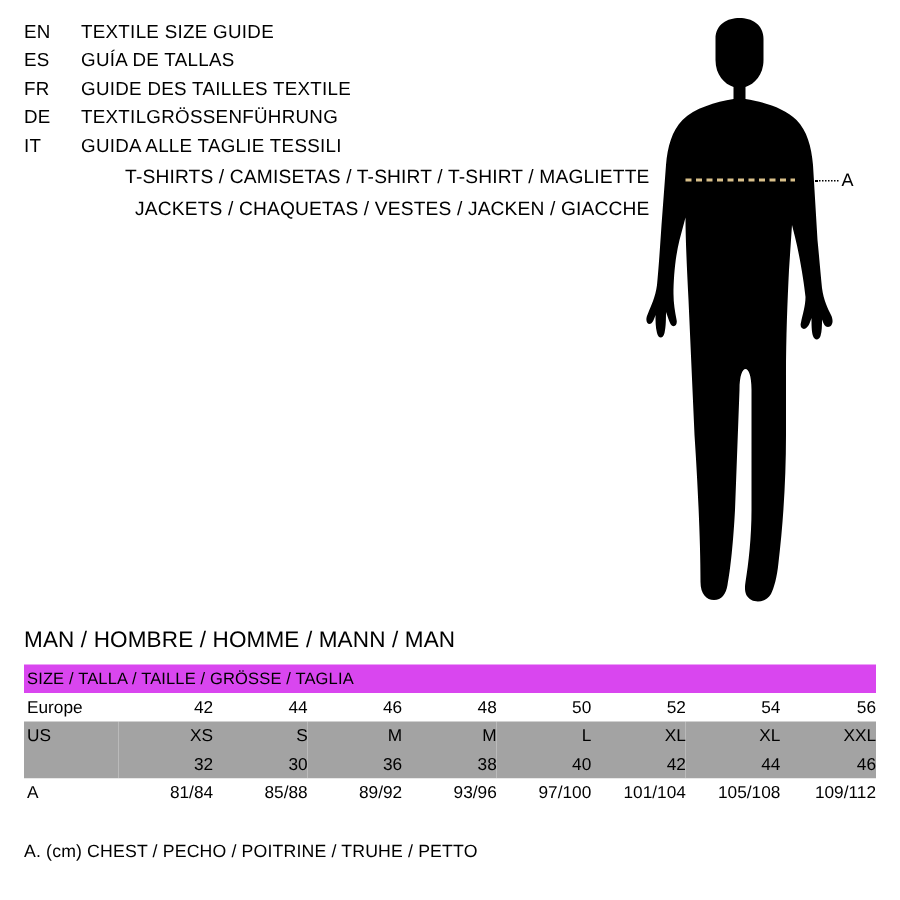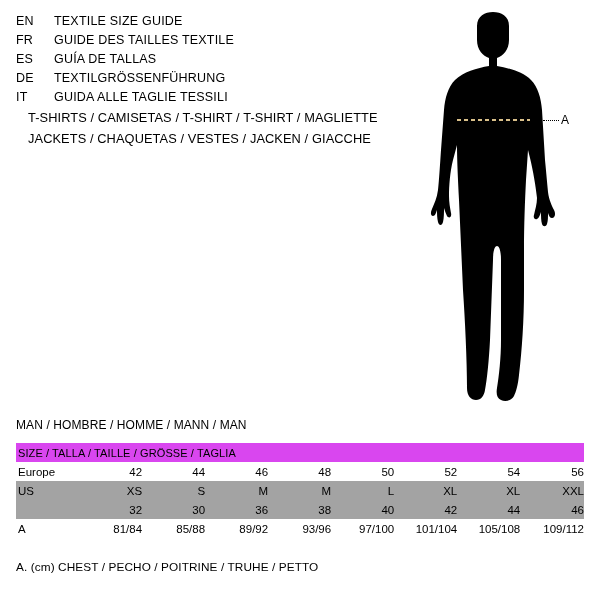--- a/index.html
+++ b/index.html
@@ -38,23 +38,24 @@
     width: 38px;
     flex: 0 0 38px;
   }
   .lang-text {
     white-space: nowrap;
   }
 
   
   .cat-block {
     position: absolute;
-    left: 28px;
+    left: 13px;
     top: 110px;
     width: 420px;
+    text-align: right;
   }
   .cat-line {
     font-size: 12.8px;
     height: 21px;
     letter-spacing: 0.1px;
     white-space: nowrap;
   }
 
   
   .figure-wrap {
@@ -80,21 +81,21 @@
     top: 110px;
     width: 16px;
     border-top: 1.6px dotted #000;
   }
 
   
   .man-heading {
     position: absolute;
     left: 16px;
     top: 418px;
-    font-size: 12px;
+    font-size: 15px;
     font-weight: normal;
     letter-spacing: 0.1px;
   }
 
   
   .table-wrap {
     position: absolute;
     left: 16px;
     top: 443px;
     width: 568px;
@@ -144,26 +145,26 @@
 <body>
 
 <div class="page">
 
   <div class="lang-block">
     <div class="lang-row">
       <span class="lang-code">EN</span>
       <span class="lang-text">TEXTILE SIZE GUIDE</span>
     </div>
     <div class="lang-row">
+      <span class="lang-code">ES</span>
+      <span class="lang-text">GUÍA DE TALLAS</span>
+    </div>
+    <div class="lang-row">
       <span class="lang-code">FR</span>
       <span class="lang-text">GUIDE DES TAILLES TEXTILE</span>
-    </div>
-    <div class="lang-row">
-      <span class="lang-code">ES</span>
-      <span class="lang-text">GUÍA DE TALLAS</span>
     </div>
     <div class="lang-row">
       <span class="lang-code">DE</span>
       <span class="lang-text">TEXTILGRÖSSENFÜHRUNG</span>
     </div>
     <div class="lang-row">
       <span class="lang-code">IT</span>
       <span class="lang-text">GUIDA ALLE TAGLIE TESSILI</span>
     </div>
   </div>

